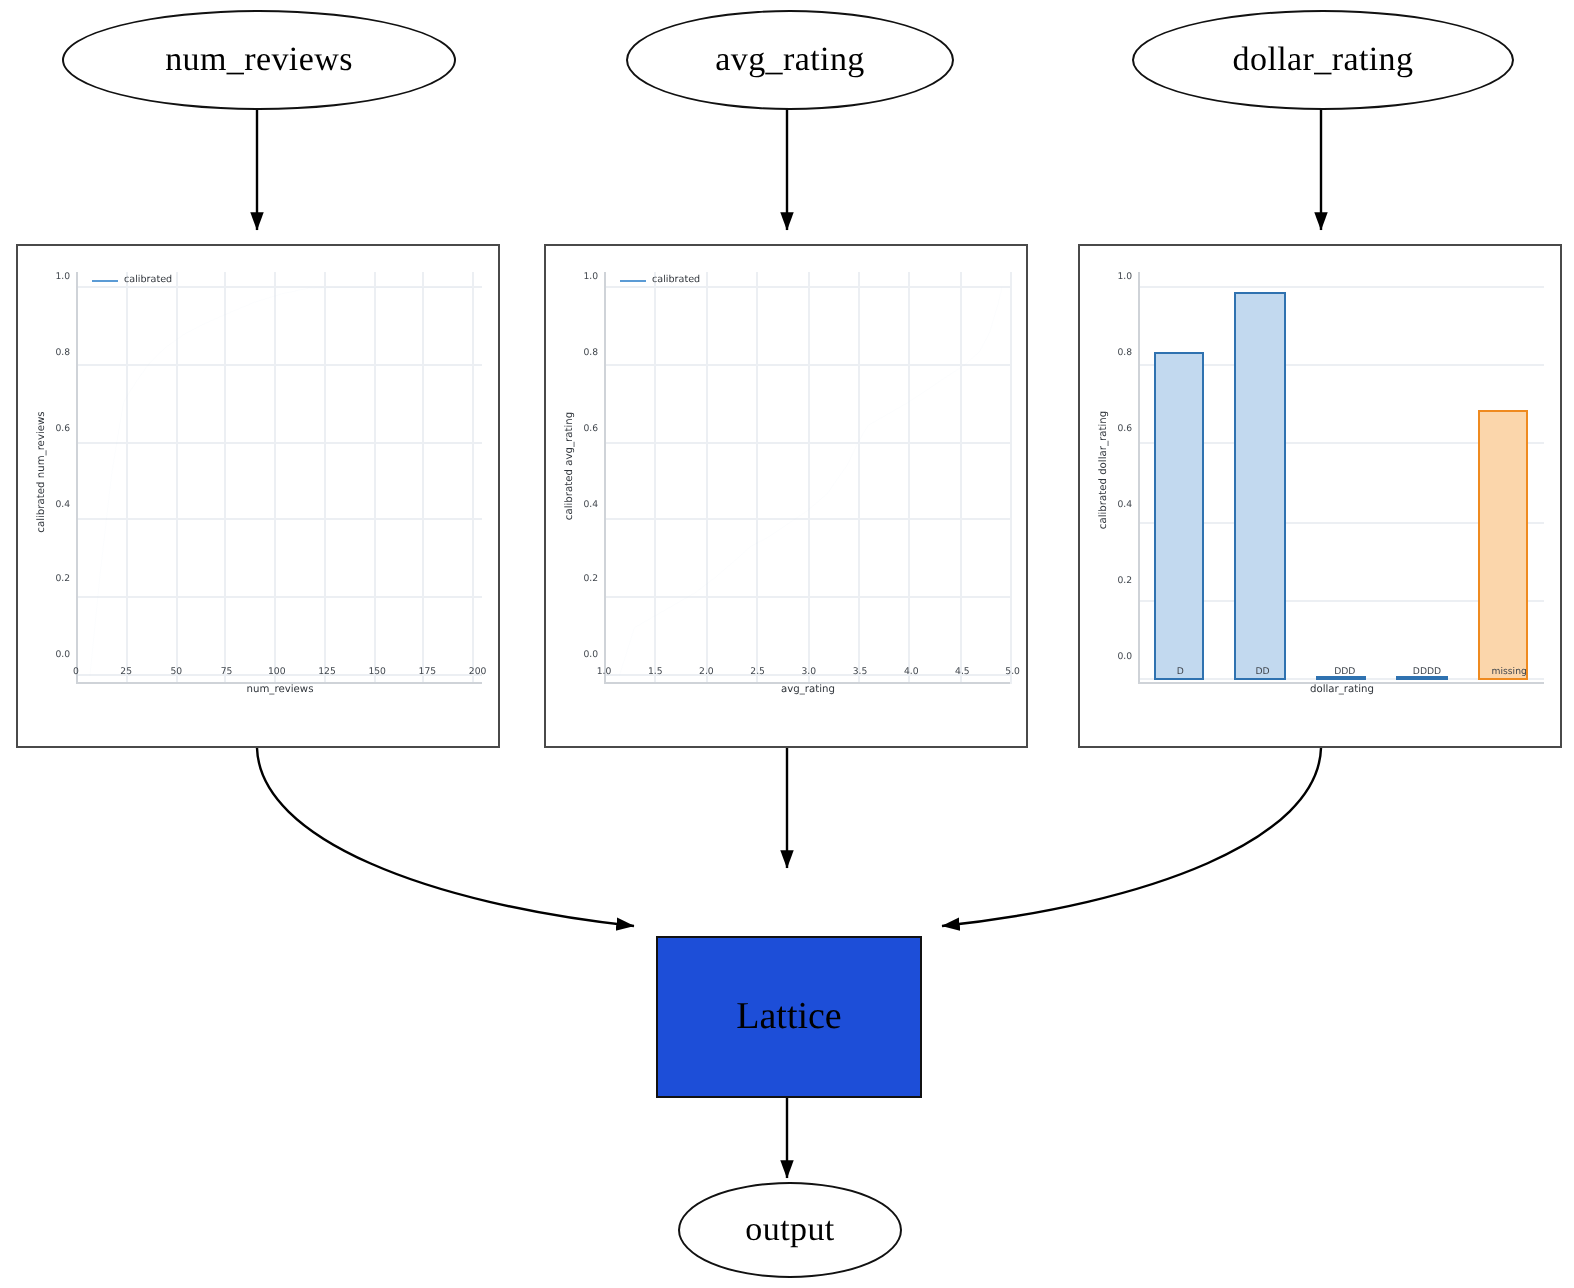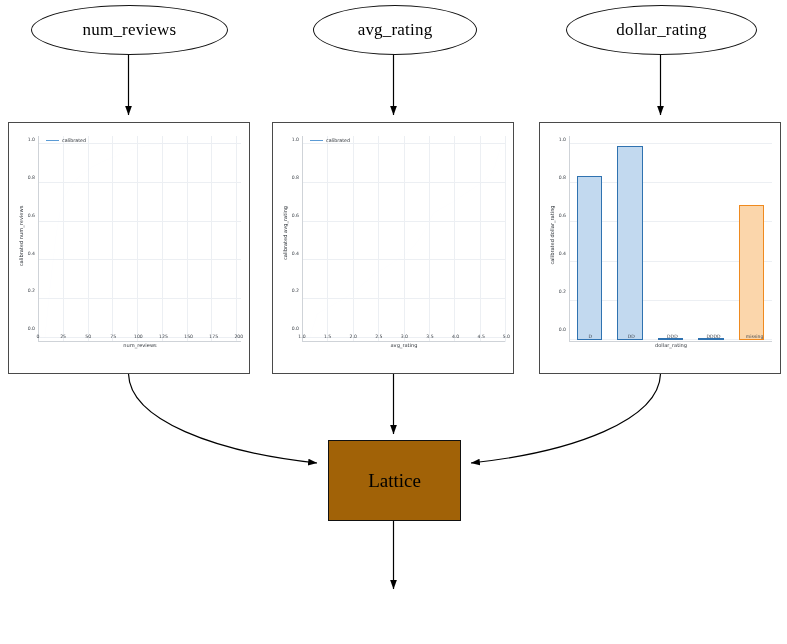--- a/index.html
+++ b/index.html
@@ -5,23 +5,23 @@
   html,body{margin:0;padding:0;background:#ffffff;}
   body{width:787px;height:644px;position:relative;overflow:hidden;
        font-family:"Liberation Serif", serif;color:#000;}
   .stage{position:absolute;left:0;top:0;width:787px;height:644px;}
 
   
   .node-ellipse{position:absolute;border:1.1px solid #111;border-radius:50%;
     background:#fff;display:flex;align-items:center;justify-content:center;
     font-size:17px;font-family:"Liberation Serif", serif;color:#000;
     letter-spacing:.2px;white-space:nowrap;}
-  .node-box{position:absolute;border:1.3px solid #111;background:#a16207;
+  .node-box{position:absolute;border:1.3px solid #111;background:#1d4ed8;
     display:flex;align-items:center;justify-content:center;
-    font-size:19px;font-family:"Liberation Serif", serif;}
+    font-size:19px;font-family:"Liberation Serif", serif;margin-top:28px;}
 
   
   .plot-frame{position:absolute;background:#fff;border:1.4px solid #4a4a4a;
     box-sizing:border-box;}
   .plot-inner{position:absolute;left:0;top:0;right:0;bottom:0;}
   .axes{position:absolute;background:#ffffff;}
   .axes-bg{position:absolute;left:0;top:0;right:0;bottom:0;background:#fff;}
   .gridline{position:absolute;background:#eceff3;}
   .gridline.v{width:1px;top:0;bottom:0;}
   .gridline.h{height:1px;left:0;right:0;}
@@ -235,14 +235,17 @@
 
       <div class="axis-title x" style="left:131px;top:219px;">dollar_rating</div>
       <div class="axis-title y" style="left:9px;top:112px;">calibrated dollar_rating</div>
     </div>
   </div>
 
   <div class="node-box" style="left:328px;top:440px;width:131px;height:79px;">
     <span>Lattice</span>
   </div>
 
+  <div class="node-ellipse" style="left:339px;top:591px;width:110px;height:46px;font-size:17px;">
+    <span>output</span>
+  </div>
 
 </div>
 
 </body></html>

